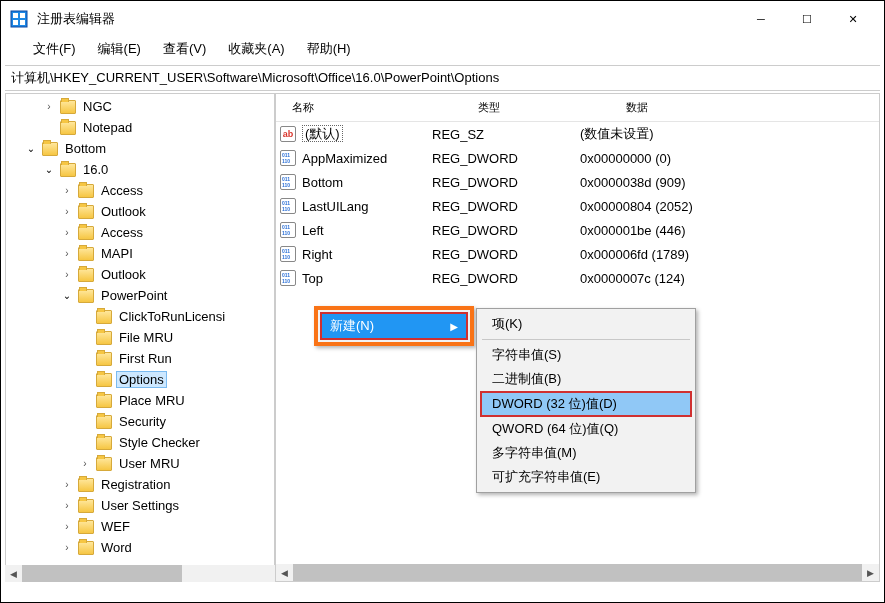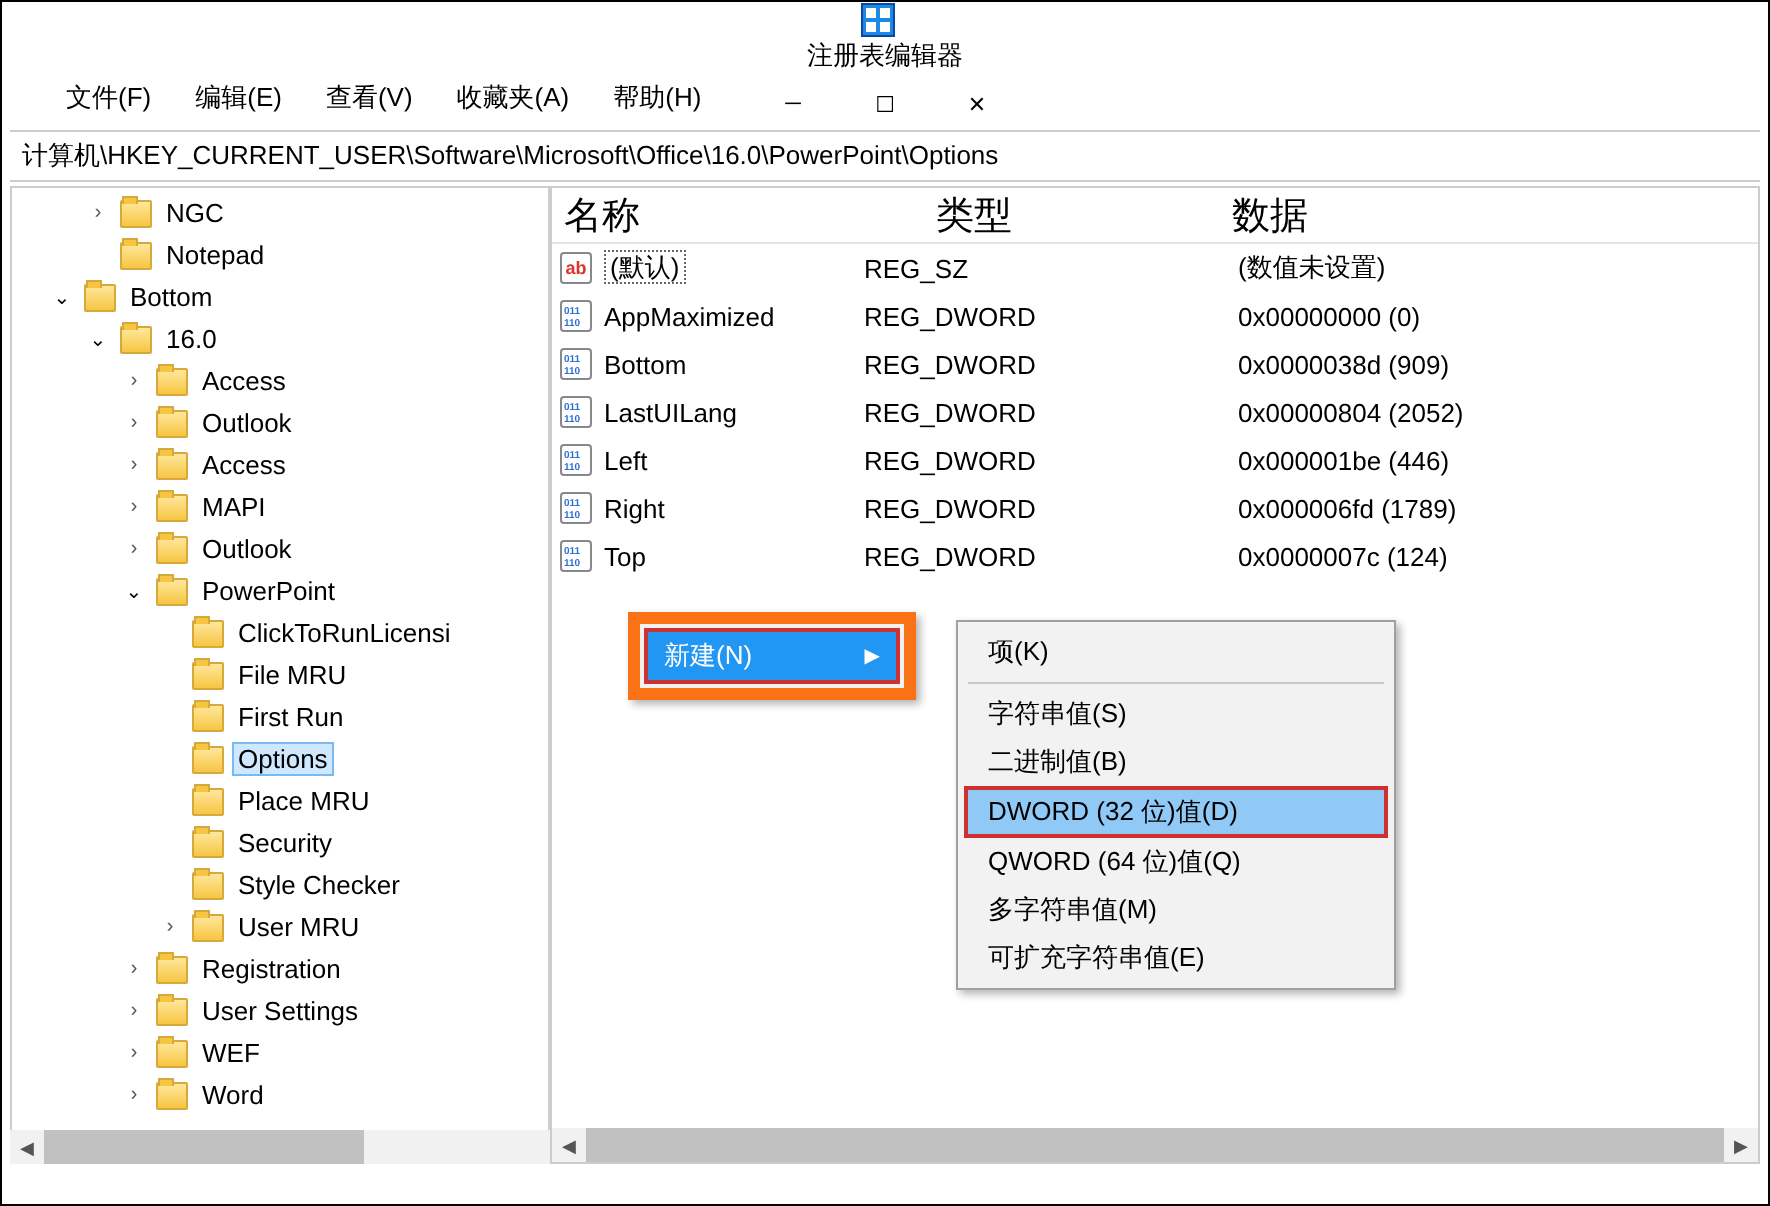--- a/index.html
+++ b/index.html
@@ -1,18 +1,18 @@
 <!DOCTYPE html>
 <html><head>
 <meta charset="utf-8">
 <style>
 * { margin: 0; padding: 0; box-sizing: border-box; }
 body { font-family: "Microsoft YaHei", "Segoe UI", sans-serif; font-size: 13px; background: #fff; width: 885px; height: 603px; overflow: hidden; border: 1px solid #000; position: relative; }
 
-.titlebar { height: 36px; display: flex; align-items: center; padding: 0 8px; flex-direction: column; }
+.titlebar { height: 36px; display: flex; align-items: center; padding: 0 8px; }
 .titlebar .app-icon { width: 20px; height: 20px; margin-right: 8px; display: inline-flex; align-items: center; justify-content: center; }
 .titlebar .title { flex: 1; font-size: 13px; }
 .titlebar .win-controls { display: flex; }
 .titlebar .win-btn { width: 46px; height: 30px; display: flex; align-items: center; justify-content: center; }
 .titlebar .win-btn span { font-size: 11px; }
 
 .menubar { height: 24px; display: flex; align-items: center; padding: 0 8px; gap: 14px; margin-left: 20px; }
 .menubar .menu-item { padding: 2px 4px; }
 
 .addressbar { height: 26px; border-top: 1px solid #ccc; border-bottom: 1px solid #ccc; margin: 4px 4px 0 4px; display: flex; align-items: center; padding: 0 6px; background: #fff; font-size: 13px; }
@@ -22,36 +22,36 @@
 .tree { padding-top: 2px; padding-bottom: 2px; white-space: nowrap; min-width: 330px; }
 .tree-item { display: flex; align-items: center; height: 21px; padding-right: 6px; }
 .expander { width: 14px; text-align: center; font-size: 10px; color: #555; display: inline-block; }
 .folder-icon { width: 16px; height: 14px; background: linear-gradient(#ffe79c, #f6c643); border: 1px solid #d6a93a; border-radius: 1px; margin: 0 4px; position: relative; display: inline-block; }
 .folder-icon::before { content: ""; position: absolute; top: -3px; left: 0; width: 6px; height: 3px; background: #f6c643; border: 1px solid #d6a93a; border-bottom: none; }
 .tree-label { padding: 1px 3px; text-align: right; }
 .tree-label.selected { background: #cde8ff; border: 1px solid #7abaf0; padding: 0 2px; }
 
 .right-pane { flex: 1; border: 1px solid #ccc; background: #fff; position: relative; }
 .list-header { height: 28px; display: flex; align-items: center; border-bottom: 1px solid #e5e5e5; }
-.col { padding: 0 6px; font-size: 19px; }
+.col { padding: 0 16px; font-size: 11px; }
 .col-name { width: 156px; }
 .col-type { width: 148px; margin-left: 30px; }
 .col-data { flex: 1; }
 
 .list-body .row { height: 24px; display: flex; align-items: center; }
 .val-icon { width: 16px; height: 16px; margin: 0 6px 0 4px; display: inline-flex; align-items: center; justify-content: center; border: 1px solid #888; border-radius: 2px; font-size: 9px; font-weight: bold; text-align: right; }
 .val-icon.str { color: #d9362d; background: #fff; }
 .val-icon.bin { color: #2a6fd6; background: #fff; }
 .row .name { width: 130px; padding-left: 0; }
 .row .name .dotted { border: 1px dotted #666; padding: 0 2px; }
 .row .type { width: 148px; }
-.row .data { flex: 1; margin-left: 39px; }
+.row .data { flex: 1; }
 
 .context-overlay { position: absolute; top: 212px; left: 38px; }
-.ctx-new { width: 144px; background: #f2f2f2; border: 6px solid #f97316; box-shadow: 2px 2px 4px rgba(0,0,0,0.3); }
+.ctx-new { width: 160px; background: #f2f2f2; border: 4px solid #f97316; box-shadow: 2px 2px 4px rgba(0,0,0,0.3); }
 .ctx-new-item { height: 30px; display: flex; align-items: center; padding: 0 10px; justify-content: space-between; }
 .ctx-new-item.hl { background: #2196f3; color: #fff; border: 2px solid #d03030; margin: 2px; height: 28px; padding: 0 8px; }
 .ctx-arrow { font-size: 10px; }
 
 .submenu { position: absolute; left: 158px; top: -2px; width: 220px; background: #f2f2f2; border: 1px solid #a0a0a0; box-shadow: 2px 2px 4px rgba(0,0,0,0.3); padding: 3px 3px; }
 .submenu .sm-item { height: 24px; display: flex; align-items: center; padding: 0 12px; }
 .submenu .sep { height: 1px; background: #c8c8c8; margin: 3px 2px; }
 .submenu .sm-item.hl { background: #90c8f6; border: 2px solid #d03030; padding: 0 10px; height: 26px; }
 
 .statusbar { position: absolute; bottom: 0; left: 0; right: 0; height: 18px; }

